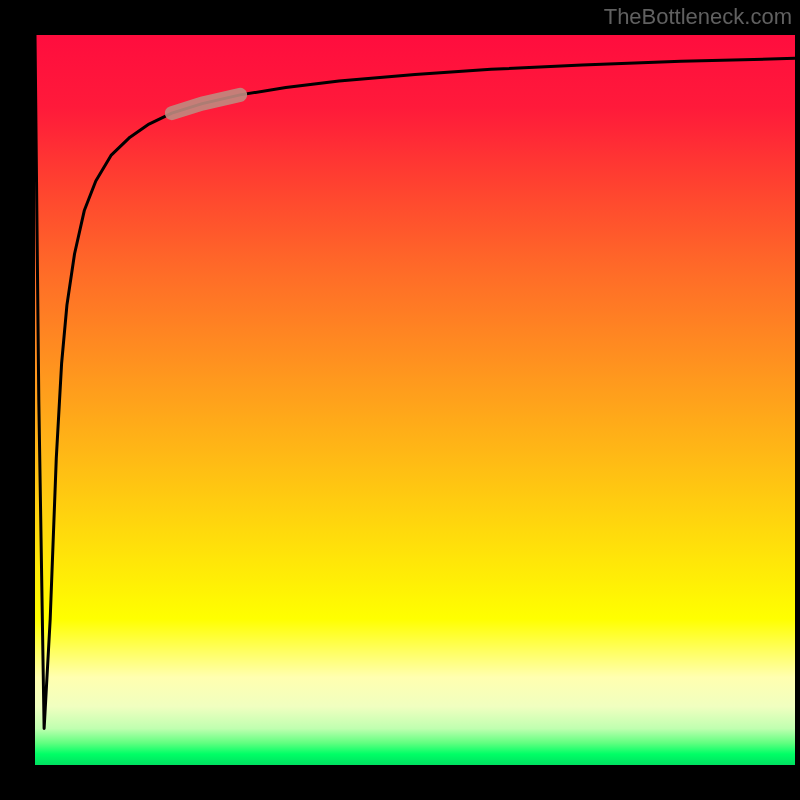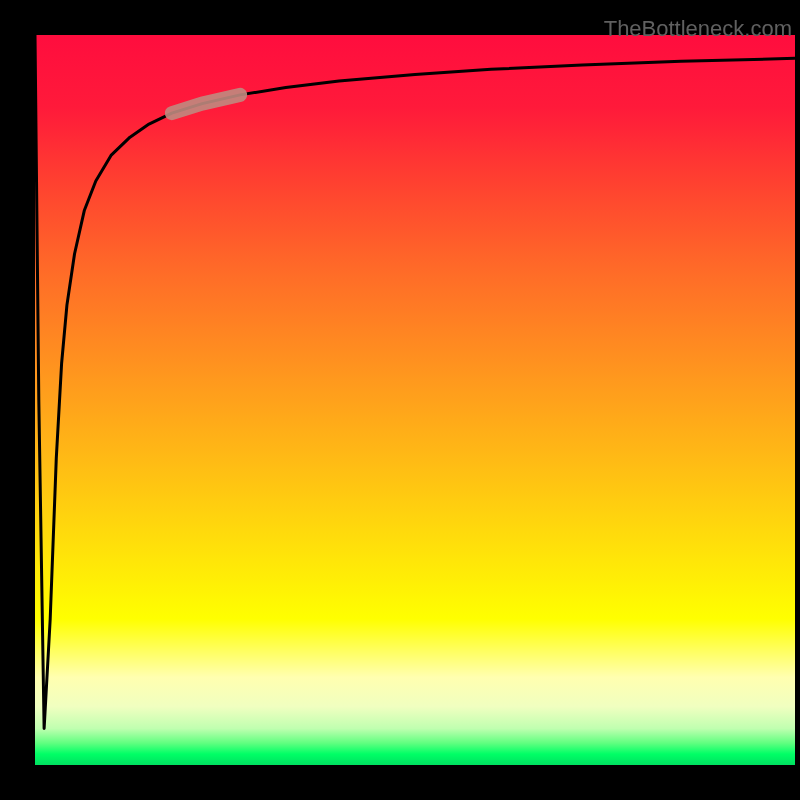--- a/index.html
+++ b/index.html
@@ -35,21 +35,21 @@
   }
   .curve-svg {
     position: absolute;
     left: 35px;
     top: 35px;
     width: 760px;
     height: 730px;
   }
   .attribution {
     position: absolute;
-    top: 16px;
+    top: 4px;
     right: 8px;
     font-family: Arial, Helvetica, sans-serif;
     font-size: 22px;
     color: #606060;
     font-weight: 500;
   }
 </style>
 </head>
 <body>
 

